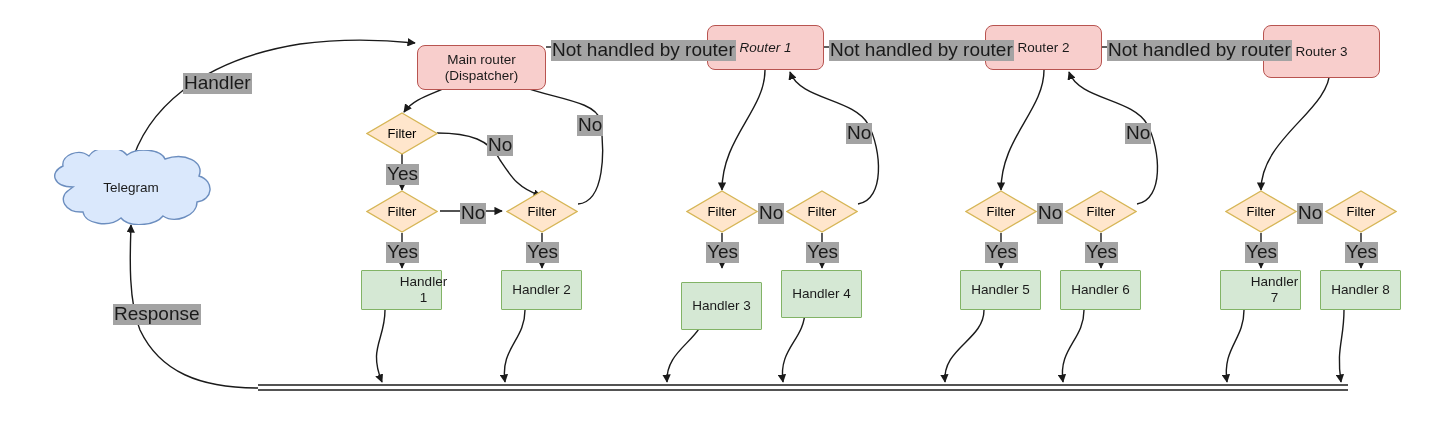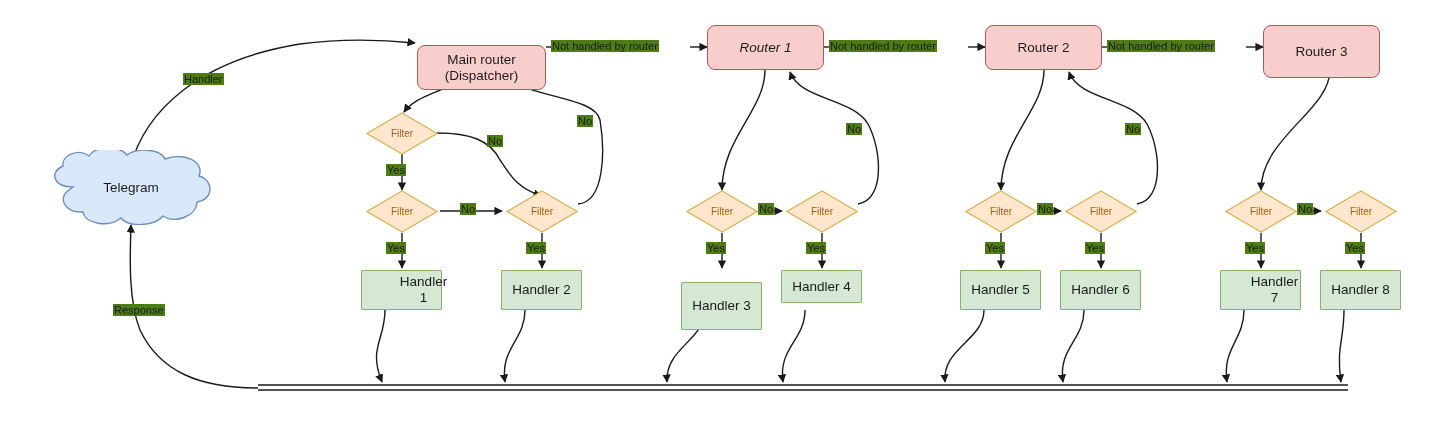--- a/index.html
+++ b/index.html
@@ -60,22 +60,22 @@
   }
   .diamond-label {
     position: absolute;
     left: 0;
     top: 0;
     width: 100%;
     height: 100%;
     display: flex;
     align-items: center;
     justify-content: center;
-    font-size: 10px;
-    color: #a16207;
+    font-size: 13px;
+    color: #000000;
   }
   .cloud-wrap {
     position: absolute;
     z-index: 3;
   }
   .cloud-wrap svg {
     position: absolute;
     left: 0;
     top: 0;
     display: block;
@@ -88,23 +88,23 @@
     height: 100%;
     display: flex;
     align-items: center;
     justify-content: center;
     font-size: 13.5px;
     color: #1a1a1a;
   }
   .edge-label {
     position: absolute;
     z-index: 4;
-    font-size: 11px;
+    font-size: 19px;
     color: #1a1a1a;
-    background: #4d7c0f;
+    background: #a3a3a3;
     white-space: nowrap;
     padding: 0 1px;
     line-height: 1.1;
   }
   .two-line {
     flex-direction: column;
   }
 </style>
 </head>
 <body>
@@ -274,21 +274,21 @@
 
   <div class="node handler" style="left:361px; top:270px; width:81px; height:40px;padding-left:44px;">
     <span>Handler 1</span>
   </div>
   <div class="node handler" style="left:501px; top:270px; width:81px; height:40px;">
     <span>Handler 2</span>
   </div>
   <div class="node handler" style="left:681px; top:282px; width:81px; height:48px;">
     <span>Handler 3</span>
   </div>
-  <div class="node handler" style="left:781px; top:270px; width:81px; height:33px;">
+  <div class="node handler" style="left:781px; top:270px; width:81px; height:48px;">
     <span>Handler 4</span>
   </div>
   <div class="node handler" style="left:960px; top:270px; width:81px; height:40px;">
     <span>Handler 5</span>
   </div>
   <div class="node handler" style="left:1060px; top:270px; width:81px; height:40px;">
     <span>Handler 6</span>
   </div>
   <div class="node handler" style="left:1220px; top:270px; width:81px; height:40px;padding-left:28px;">
     <span>Handler 7</span>

